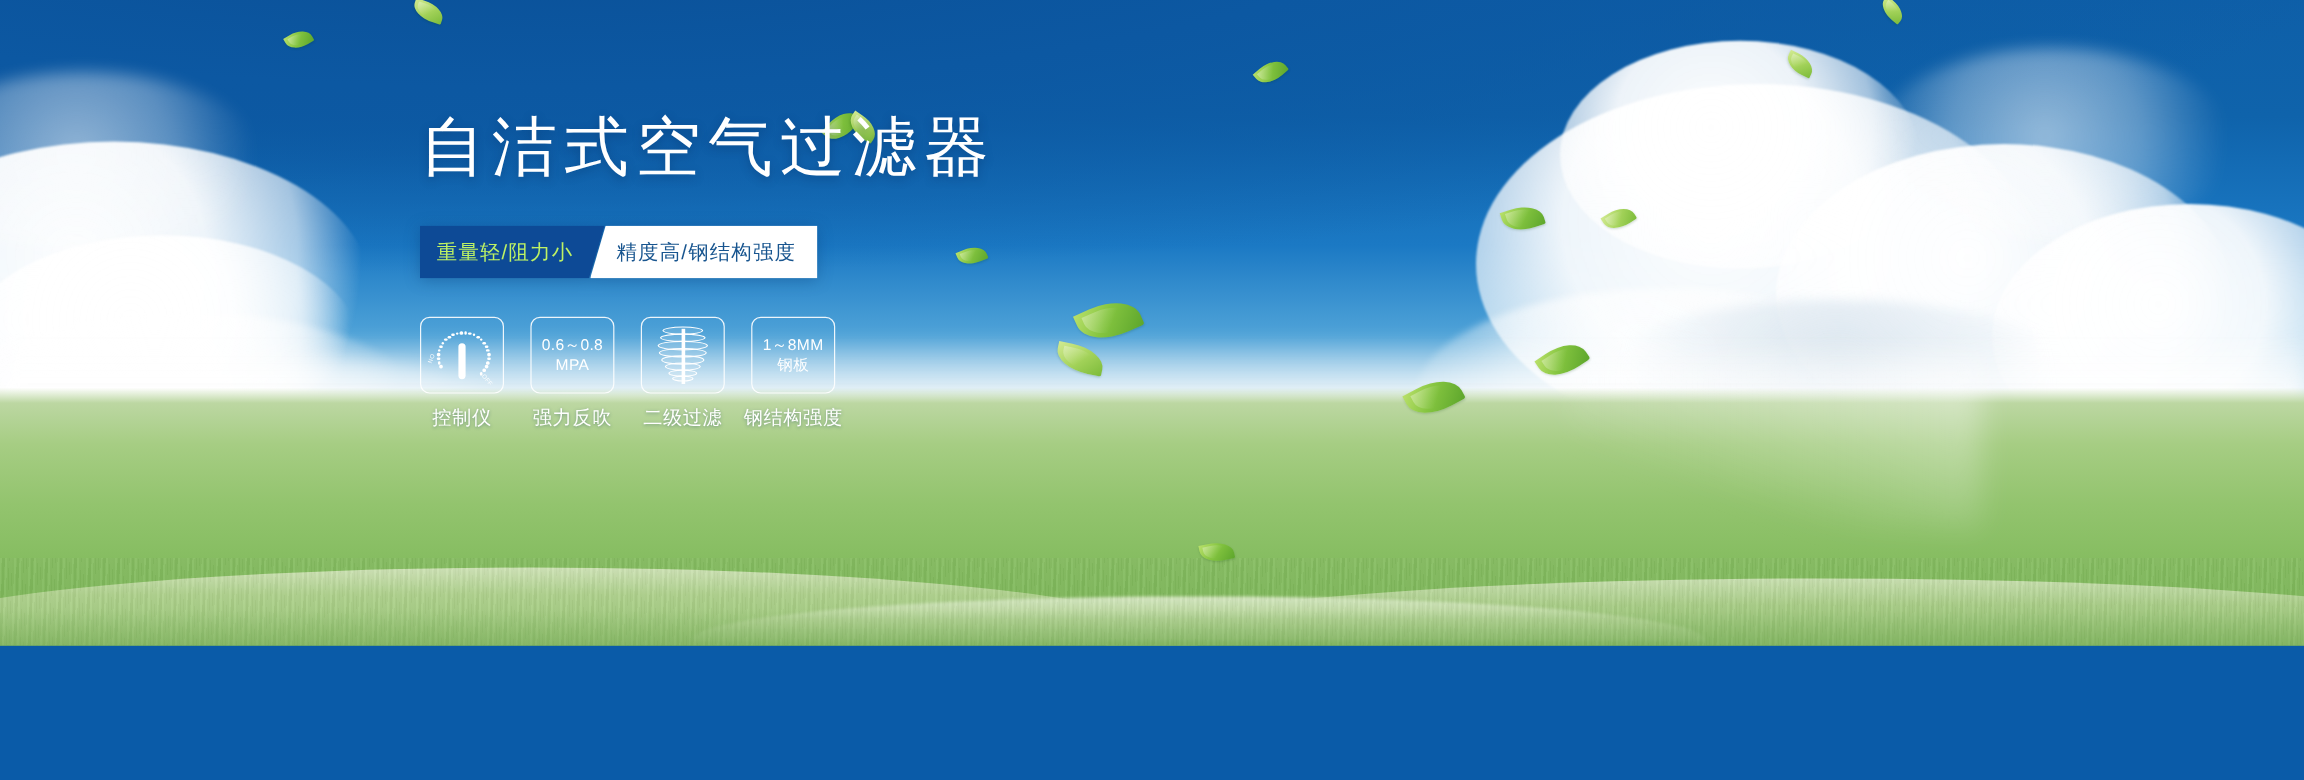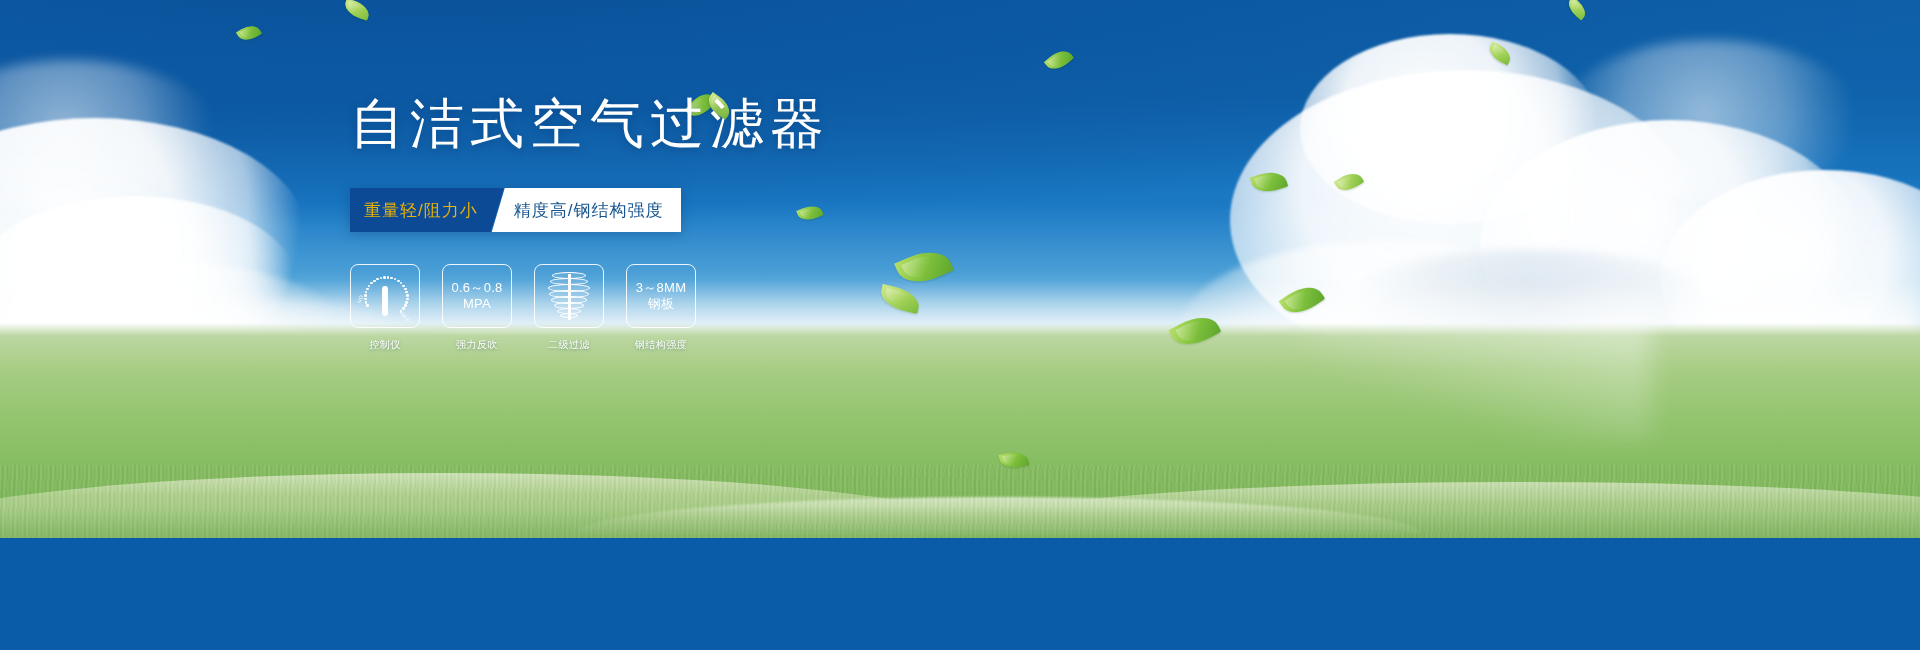--- a/index.html
+++ b/index.html
@@ -171,21 +171,21 @@
     width:324px;
     filter:drop-shadow(0 2px 6px rgba(0,40,90,.28));
   }
   .tag{
     display:flex; align-items:center; justify-content:center;
     font-size:17px; letter-spacing:1px;
     white-space:nowrap;
   }
   .tag.primary{
     background:#0d4a96;
-    color:#eab308;
+    color:#bef264;
     padding:0 16px 0 14px;
     clip-path:polygon(0 0, 100% 0, calc(100% - 13px) 100%, 0 100%);
     padding-right:26px;
   }
   .tag.secondary{
     background:#ffffff;
     color:#18558f;
     padding:0 18px 0 8px;
     margin-left:-12px;
     clip-path:polygon(13px 0, 100% 0, 100% 100%, 0 100%);
@@ -210,21 +210,21 @@
     position:relative;
     overflow:hidden;
   }
   .fbox .txt{
     font-size:13px; line-height:1.25; text-align:center;
     letter-spacing:.3px;
     white-space:pre-line;
   }
   .flabel{
     margin-top:10px;
-    font-size:10px; color:#ffffff;
+    font-size:16px; color:#ffffff;
     letter-spacing:.5px; white-space:nowrap;
     text-shadow:0 1px 3px rgba(0,50,90,.4);
     text-align:right;
   }
 
   
   .gauge{ position:relative; width:56px; height:52px; }
   .gauge .dots{ position:absolute; inset:3px 6px 2px 6px; }
   .gauge .dot{
     position:absolute; width:2.6px; height:2.6px;
@@ -408,21 +408,21 @@
               <i class="ring" style="width: 30px; height: 7px; top: 32px;"></i>
               <i class="ring" style="width: 24px; height: 6px; top: 38px;"></i>
               <i class="ring" style="width: 18px; height: 5px; top: 43px;"></i>
             </div>
         </div>
         <div class="flabel">二级过滤</div>
       </div>
 
       <div class="feature">
         <div class="fbox">
-          <div class="txt">3～8MM
+          <div class="txt">1～8MM
 钢板</div>
         </div>
         <div class="flabel">钢结构强度</div>
       </div>
 
 
     </div>
   </div>
 </div>
 

